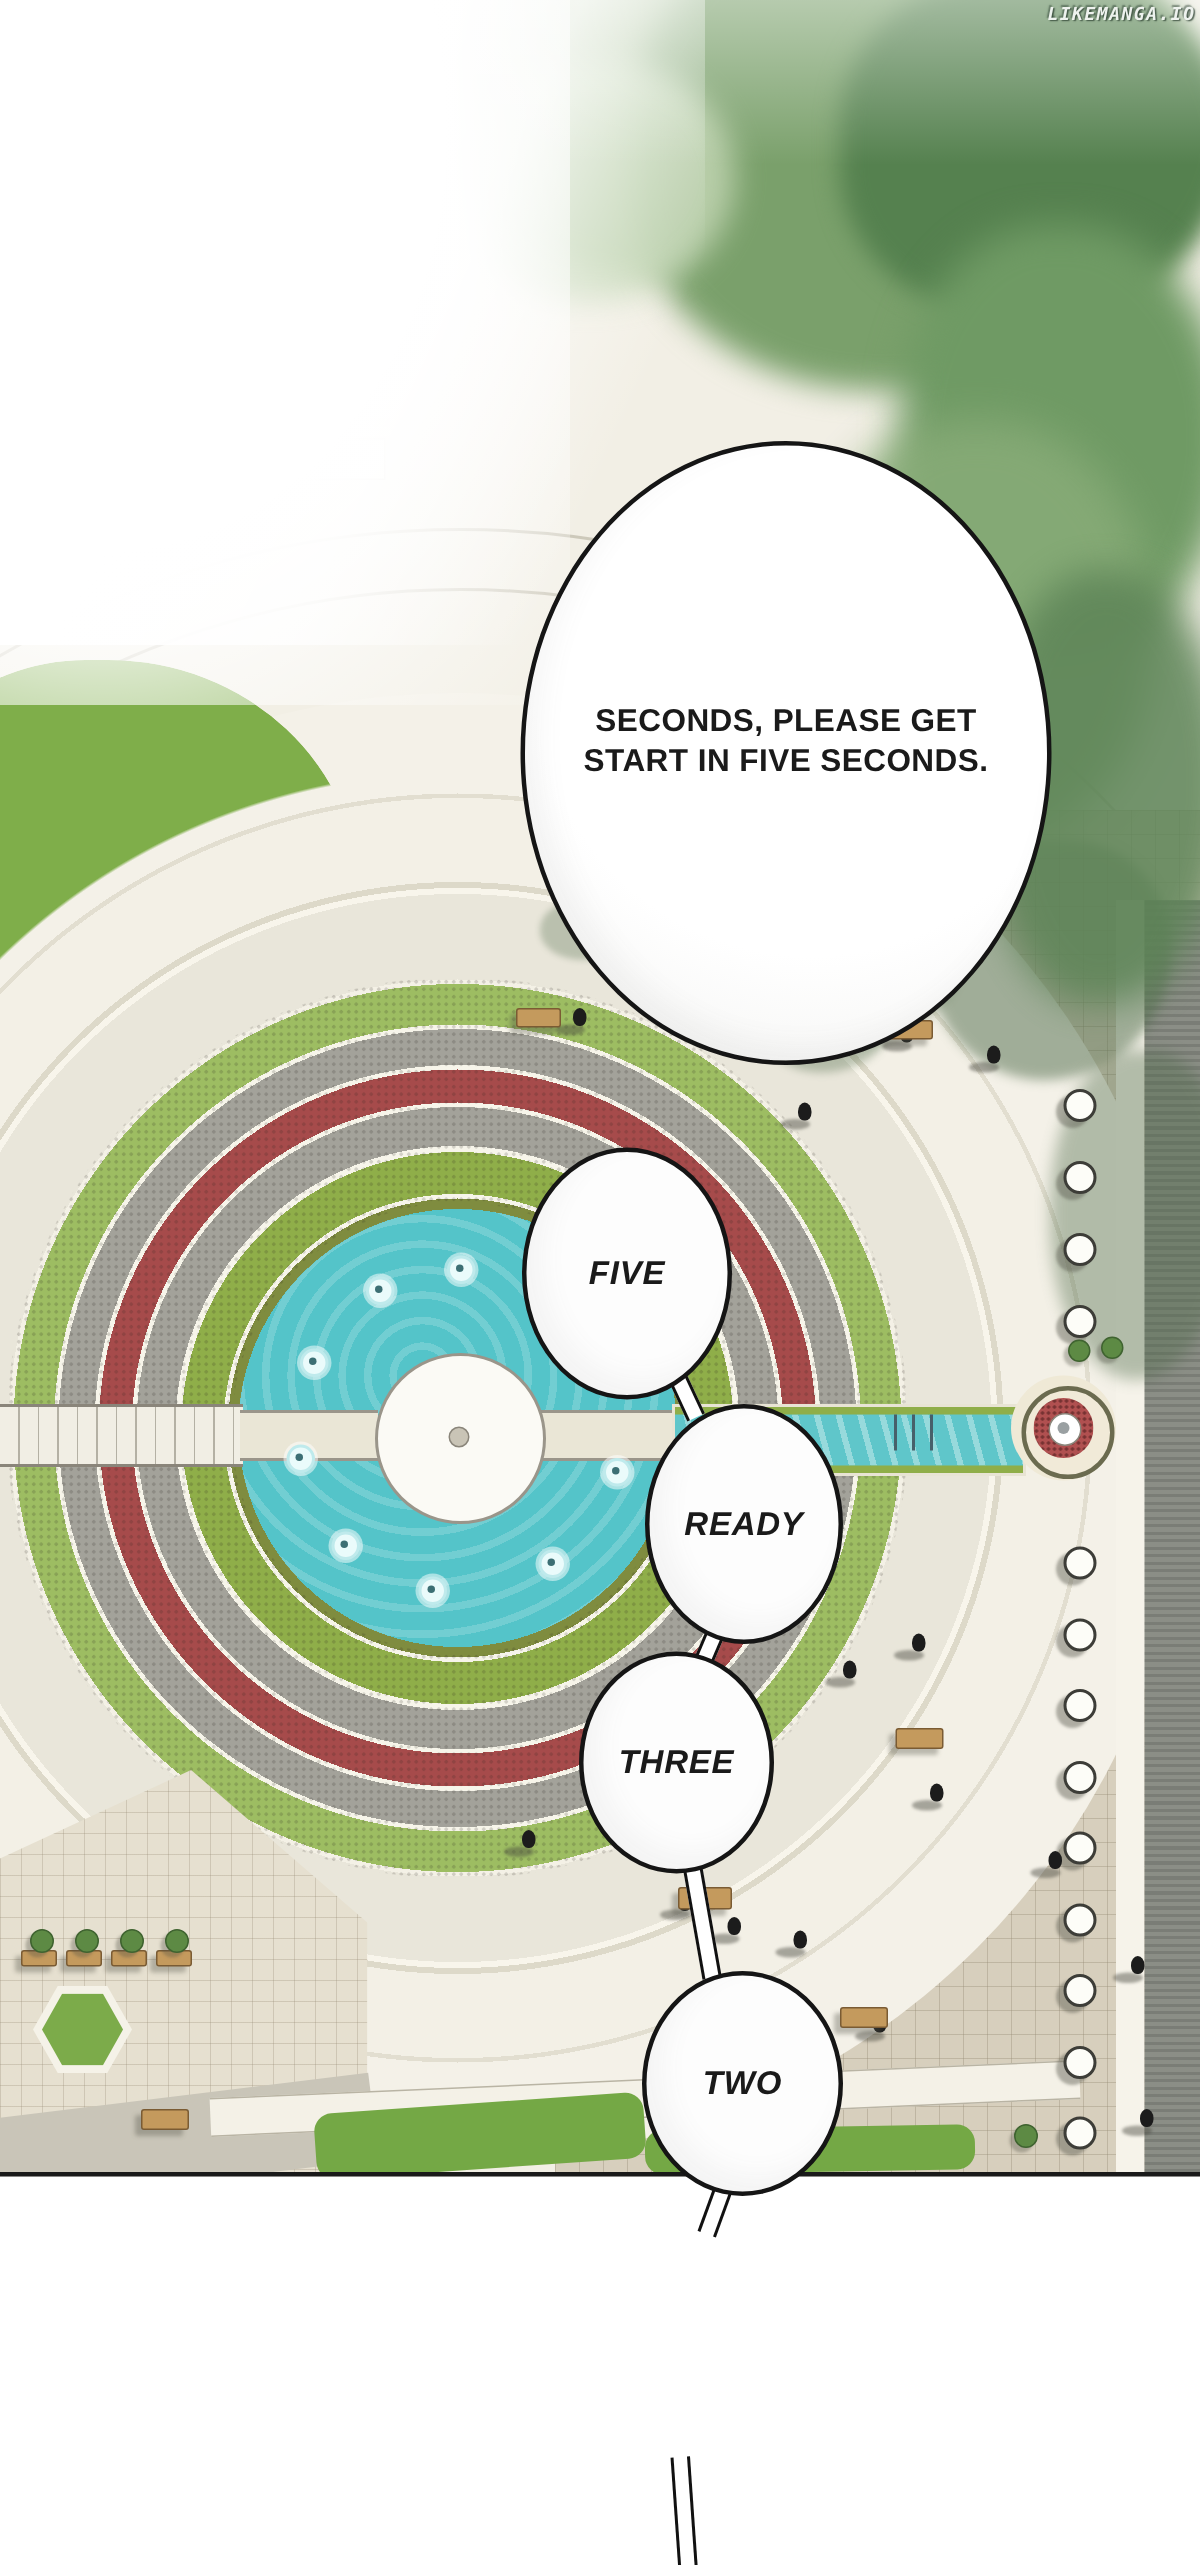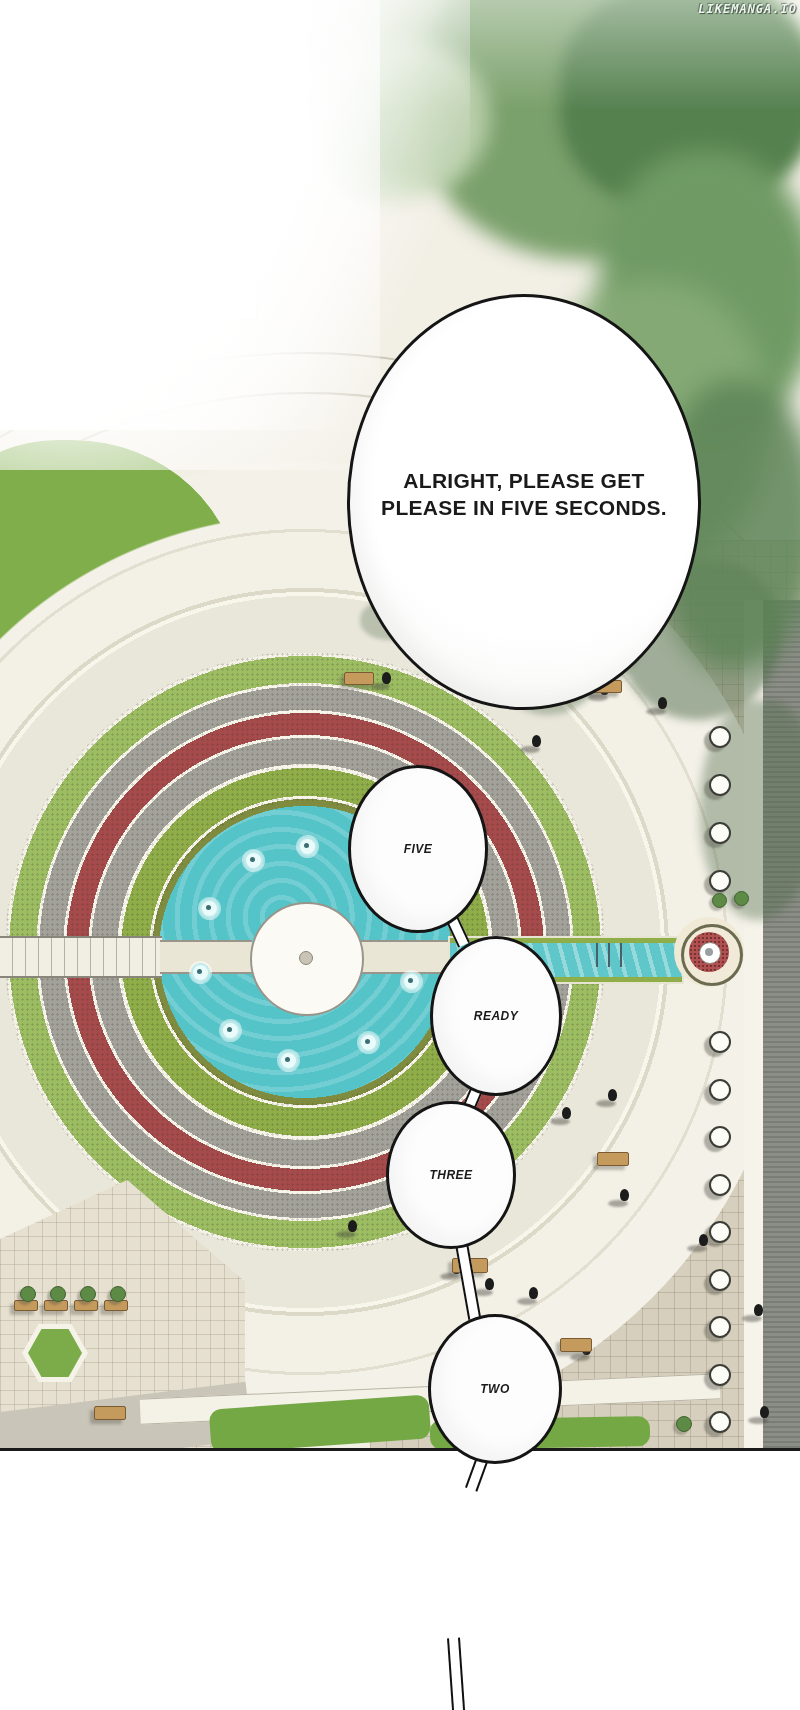--- a/index.html
+++ b/index.html
@@ -133,21 +133,21 @@
     border:2px solid #bfeaec;box-shadow:0 0 0 2px rgba(255,255,255,.5);}
   .jet::after{content:"";position:absolute;left:4px;top:4px;width:5px;height:5px;border-radius:50%;background:#3c6f74;}
 
   
   .bubble{position:absolute;background:#fdfdfd;border:3px solid #151515;border-radius:50%;
     display:flex;align-items:center;justify-content:center;text-align:center;z-index:20;
     box-shadow:inset 10px -10px 18px rgba(100,100,100,.06);color:#1a1a1a;}
   .bubble-big{left:347px;top:294px;width:348px;height:410px;
     background:radial-gradient(circle at 55% 38%,#ffffff 58%,#f1f1ef 100%);}
   .bubble-big .txt{font-size:21px;line-height:27px;font-weight:700;letter-spacing:.3px;transform:translateY(-8px);}
-  .bubble-count{font-size:12px;font-weight:700;font-style:italic;letter-spacing:.5px;}
+  .bubble-count{font-size:22px;font-weight:700;font-style:italic;letter-spacing:.5px;}
   .b-five {left:348px;top:765px; width:134px;height:162px;}
   .b-four {left:430px;top:936px; width:126px;height:154px;}
   .b-three{left:386px;top:1101px;width:124px;height:142px;}
   .b-two  {left:428px;top:1314px;width:128px;height:144px;}
   .b-one  {left:394px;top:1484px;width:128px;height:158px;}
   .conn{position:absolute;background:#fff;border-left:2.5px solid #111;border-right:2.5px solid #111;
     width:9px;z-index:19;transform-origin:top center;}
 
   
   .watermark{position:absolute;right:3px;top:2px;z-index:30;
@@ -295,22 +295,22 @@
   </div>
 
   <div class="conn" style="left:439px;top:905px;height:44px;transform:rotate(-25deg);"></div>
   <div class="conn" style="left:475px;top:1078px;height:32px;transform:rotate(23deg);"></div>
   <div class="conn" style="left:454px;top:1238px;height:82px;transform:rotate(-10deg);"></div>
   <div class="conn" style="left:479px;top:1450px;height:42px;transform:rotate(20deg);"></div>
   <div class="conn" style="left:447px;top:1638px;height:74px;transform:rotate(-4deg);"></div>
 
   <div class="bubble bubble-big">
     <div class="txt">
-      <div>ALRIGHT, PLEASE GET</div>
-      <div>PLEASE IN FIVE SECONDS.</div>
+      <div>SECONDS, PLEASE GET</div>
+      <div>START IN FIVE SECONDS.</div>
     </div>
   </div>
   <div class="bubble bubble-count b-five">
       <span>FIVE</span>
     </div>
   <div class="bubble bubble-count b-four">
       <span>READY</span>
     </div>
   <div class="bubble bubble-count b-three">
       <span>THREE</span>

